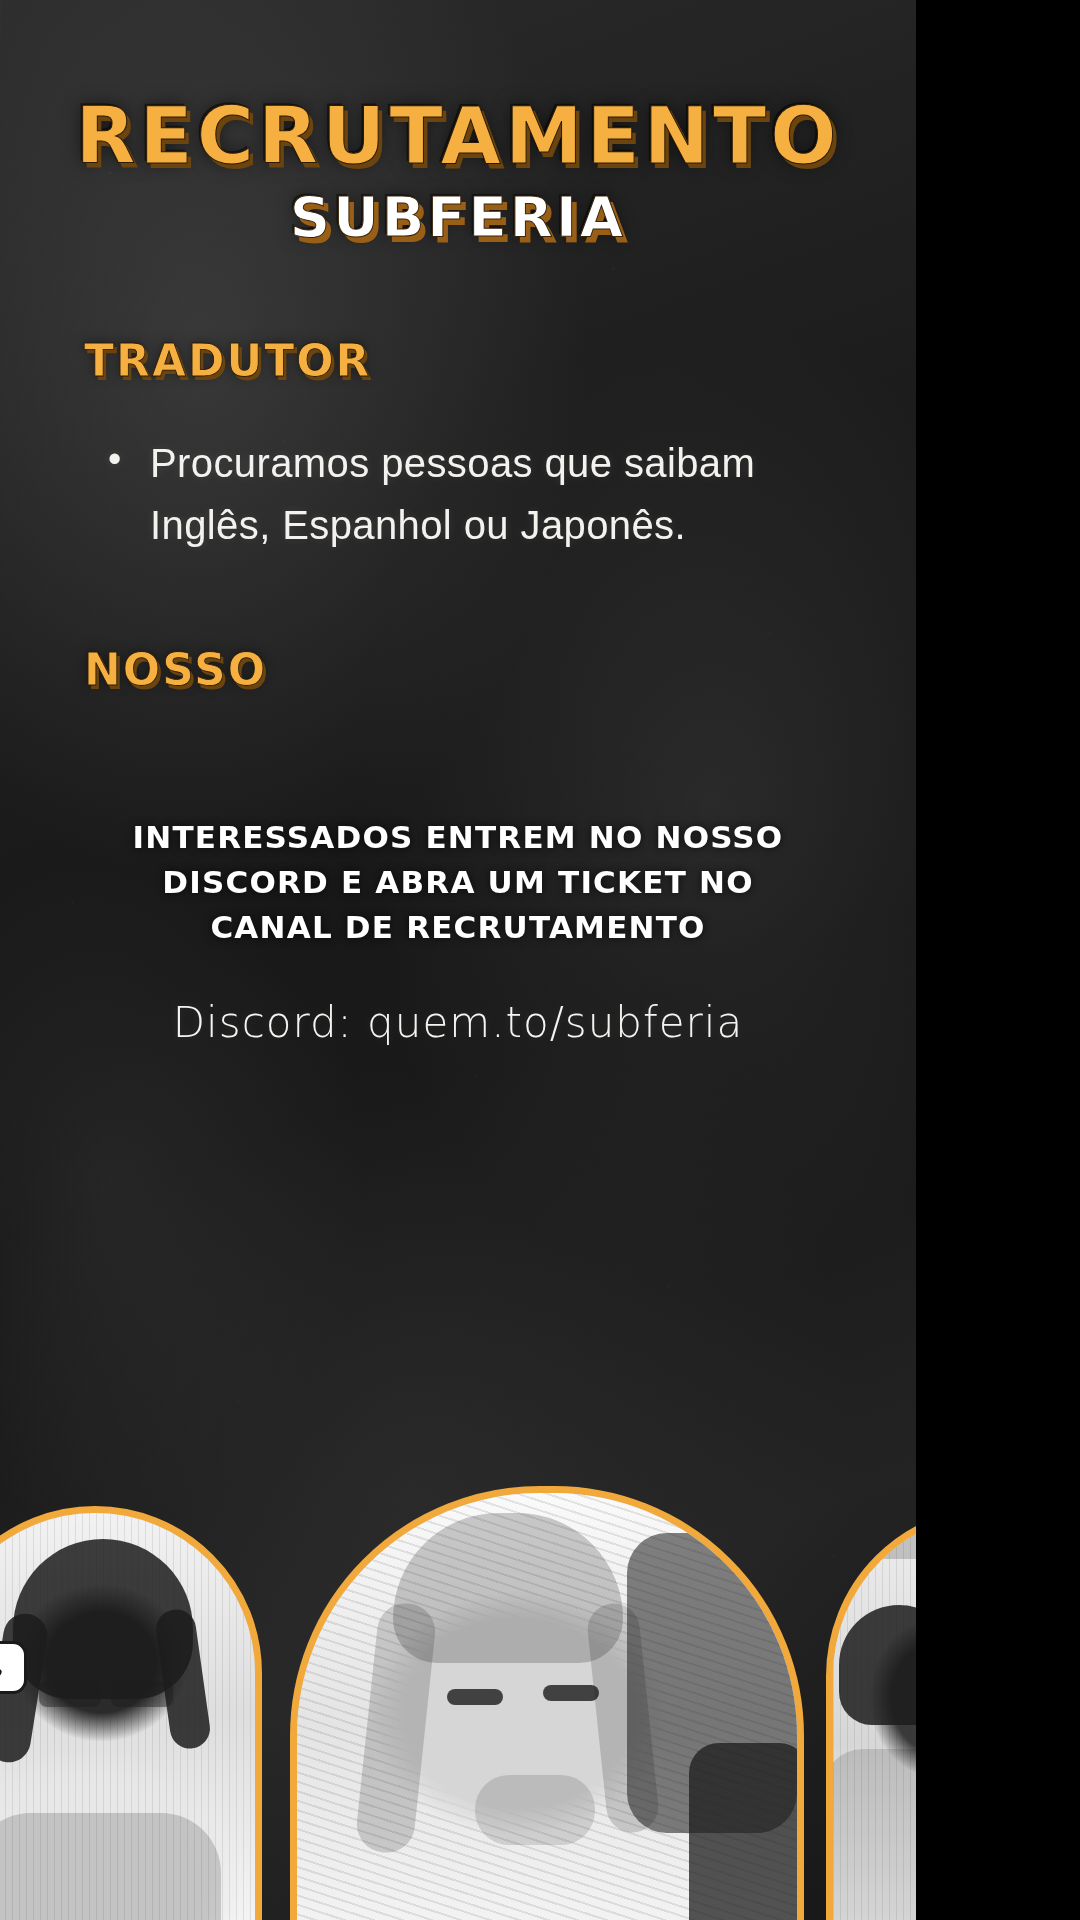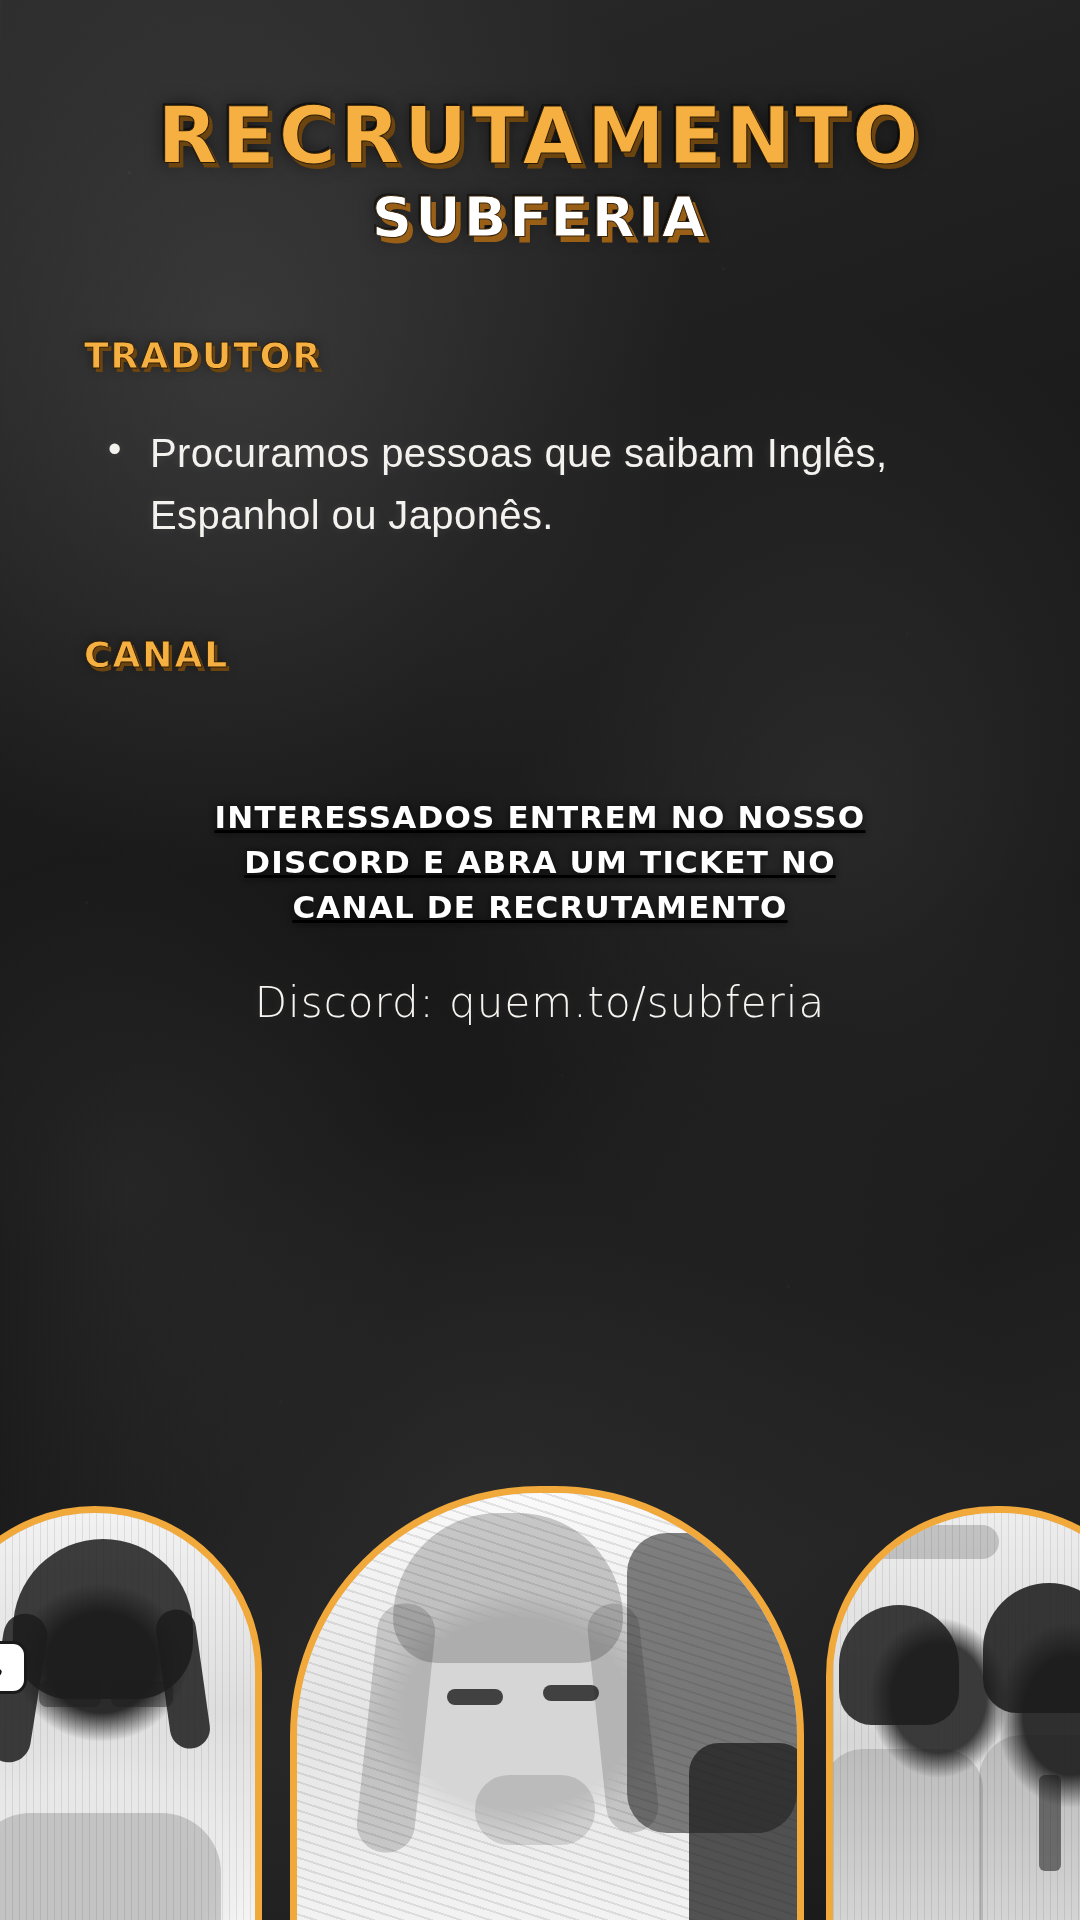--- a/index.html
+++ b/index.html
@@ -5,21 +5,21 @@
   html, body {
     margin: 0;
     padding: 0;
     background: #000;
   }
   body {
     font-family: "DejaVu Sans", sans-serif;
   }
   .poster {
     position: relative;
-    width: 1080px;
+    width: 916px;
     height: 1920px;
     overflow: hidden;
     background:
       radial-gradient(ellipse 60% 40% at 22% 18%, rgba(75,75,75,0.55), rgba(0,0,0,0) 70%),
       radial-gradient(ellipse 55% 35% at 78% 42%, rgba(64,64,64,0.45), rgba(0,0,0,0) 72%),
       radial-gradient(ellipse 70% 45% at 45% 78%, rgba(58,58,58,0.40), rgba(0,0,0,0) 70%),
       radial-gradient(ellipse 40% 25% at 12% 62%, rgba(90,90,90,0.22), rgba(0,0,0,0) 70%),
       linear-gradient(160deg, #2b2b2b 0%, #1d1d1d 30%, #151515 55%, #232323 80%, #181818 100%);
   }
   
@@ -94,21 +94,21 @@
   
   .section {
     margin-top: 88px;
   }
   .section:first-of-type {
     margin-top: 110px;
   }
   .section-title {
     font-family: "DejaVu Sans", sans-serif;
     font-weight: bold;
-    font-size: 36px;
+    font-size: 44px;
     letter-spacing: 2px;
     color: #F5B041;
     margin: 0 0 0 28px;
     text-shadow:
       3px 4px 0 #6b4410,
       0 0 12px rgba(0,0,0,0.5);
     -webkit-text-stroke: 0.8px #2a1a05;
   }
   ul.bullets {
     list-style: none;
@@ -132,21 +132,20 @@
     left: -32px;
     top: -2px;
     font-size: 38px;
     color: #f4f2ee;
   }
 
   
   .notice {
     margin-top: 120px;
     text-align: center;
-    text-decoration: underline;
   }
   .notice-line {
     font-family: "DejaVu Sans", sans-serif;
     font-weight: bold;
     font-size: 31px;
     letter-spacing: 1.2px;
     color: #ffffff;
     line-height: 1.45;
     text-shadow: 0 0 8px rgba(0,0,0,0.7);
   }
@@ -259,21 +258,21 @@
     </div>
 
     <div class="section">
       <h3 class="section-title">TRADUTOR</h3>
       <ul class="bullets">
         <li>Procuramos pessoas que saibam Inglês, Espanhol ou Japonês.</li>
       </ul>
     </div>
 
     <div class="section">
-      <h3 class="section-title">CANAL</h3>
+      <h3 class="section-title">NOSSO</h3>
     </div>
 
     <div class="notice">
       <div class="notice-line">INTERESSADOS ENTREM NO NOSSO</div>
       <div class="notice-line">DISCORD E ABRA UM TICKET NO</div>
       <div class="notice-line">CANAL DE RECRUTAMENTO</div>
     </div>
 
     <div class="discord">Discord: quem.to/subferia</div>
 

